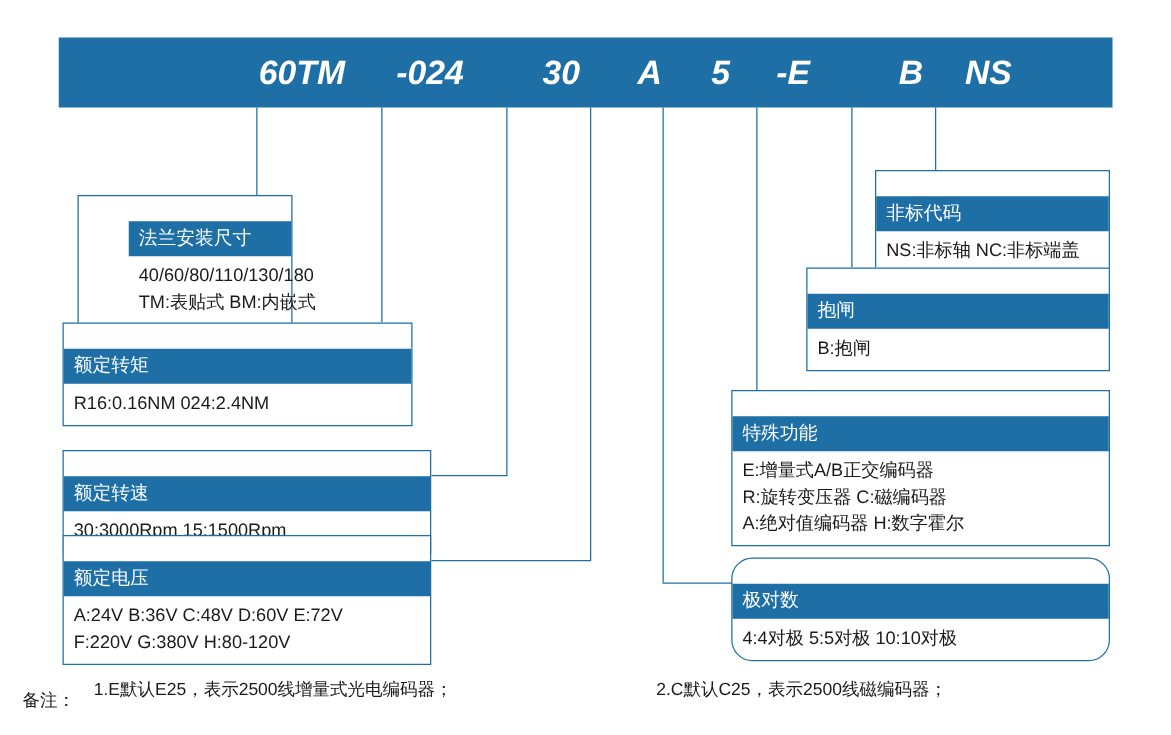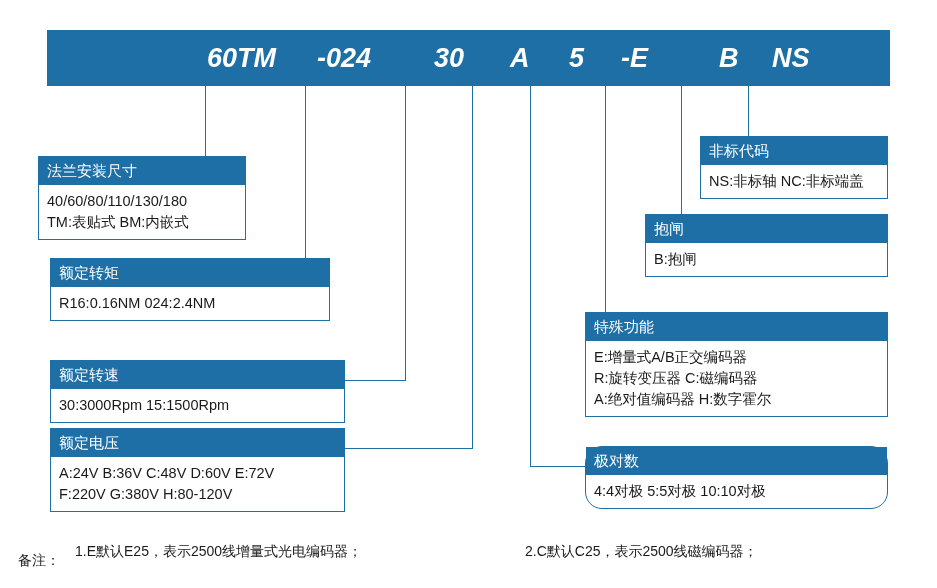--- a/index.html
+++ b/index.html
@@ -65,20 +65,21 @@
   }
   .box-title {
     background: #1d6fa5;
     color: #ffffff;
     font-size: 15px;
     font-weight: normal;
     padding: 4px 8px 5px 8px;
     line-height: 19px;
     box-sizing: border-box;
     white-space: nowrap;
+    margin-top: 20px;
   }
   .box-body {
     padding: 6px 8px 6px 8px;
     font-size: 14.5px;
     line-height: 21px;
     color: #1a1a1a;
     box-sizing: border-box;
   }
   .box-body .row { white-space: nowrap; }
 
@@ -120,21 +121,21 @@
 
   <div class="ln v" style="left:530px; top:86px; height:380px;"></div>
   <div class="ln h" style="left:530px; top:466px; width:56px;"></div>
 
   <div class="ln v" style="left:605px; top:86px; height:226px;"></div>
 
   <div class="ln v" style="left:681px; top:86px; height:128px;"></div>
 
   <div class="ln v" style="left:748px; top:86px; height:50px;"></div>
 
-  <div class="box" style="left:38px; top:156px; width:208px;">
+  <div class="box" style="left:62px; top:156px; width:172px;padding-left:40px;">
     <div class="box-title">法兰安装尺寸</div>
     <div class="box-body">
       <div class="row">40/60/80/110/130/180</div>
       <div class="row">TM:表贴式    BM:内嵌式</div>
     </div>
   </div>
 
   <div class="box" style="left:50px; top:258px; width:280px;">
     <div class="box-title">额定转矩</div>
     <div class="box-body">

